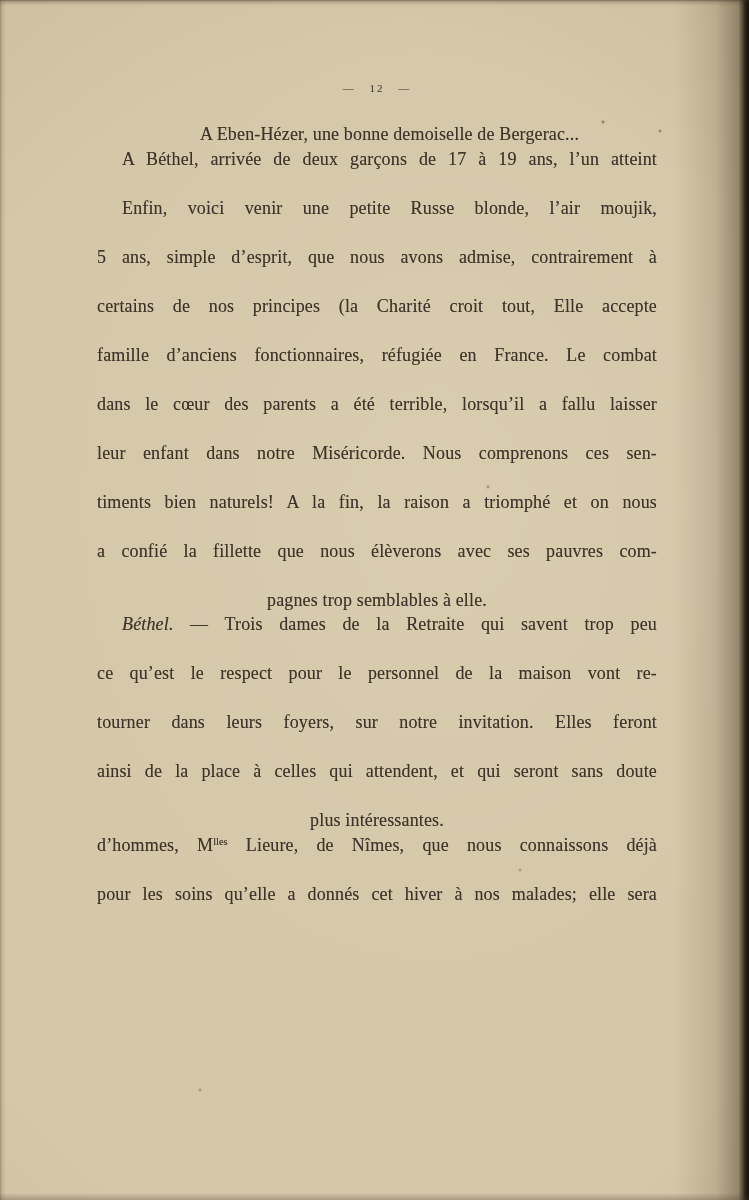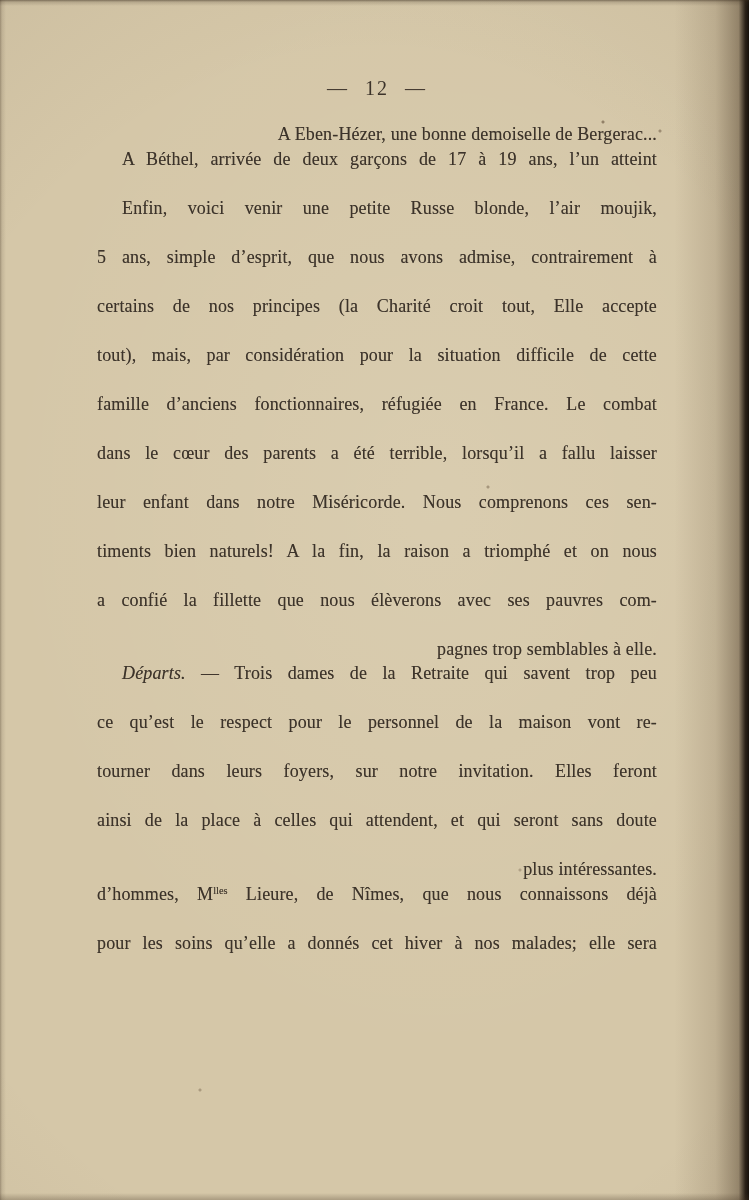--- a/index.html
+++ b/index.html
@@ -40,21 +40,21 @@
     font-family: "Liberation Serif", "DejaVu Serif", serif;
     color: var(--ink);
   }
   .page-inner {
     position: absolute;
     left: 97px; top: 80px;
     width: 560px;
   }
   .page-header {
     text-align: center;
-    font-size: 20px;
+    font-size: 11px;
     line-height: 16px;
     letter-spacing: 2px;
     word-spacing: 9px;
     margin-bottom: 26px;
     color: var(--ink);
   }
   .text-block {
     font-size: 18px;
     line-height: 24.5px;
     letter-spacing: 0.15px;
@@ -64,21 +64,21 @@
   .line {
     text-align: justify;
     white-space: normal;
   }
   .line::after {
     content: "";
     display: inline-block;
     width: 100%;
     height: 0;
   }
-  .line.last { text-align: right; }
+  .line.last { text-align: center; }
   .line.last::after { content: none; }
   .line.indent { text-indent: 25px; }
   .italic { font-style: italic; }
   sup.msup {
     font-size: 10.5px;
     line-height: 0;
     vertical-align: 6px;
     letter-spacing: 0;
   }
 </style>
@@ -92,30 +92,29 @@
         <div class="paragraph">
           <div class="line last indent"><span>A Eben-Hézer, une bonne demoiselle de Bergerac...</span></div>
         </div>
         <div class="paragraph">
           <div class="line indent"><span>A Béthel, arrivée de deux garçons de 17 à 19 ans, l’un atteint</span></div>
         </div>
         <div class="paragraph">
           <div class="line indent"><span>Enfin, voici venir une petite Russe blonde, l’air moujik,</span></div>
           <div class="line"><span>5 ans, simple d’esprit, que nous avons admise, contrairement à</span></div>
           <div class="line"><span>certains de nos principes (la Charité croit tout, Elle accepte</span></div>
-          <div class="line"><span>tout), mais, par considération pour la situation difficile de cette</span></div>
           <div class="line"><span>famille d’anciens fonctionnaires, réfugiée en France. Le combat</span></div>
           <div class="line"><span>dans le cœur des parents a été terrible, lorsqu’il a fallu laisser</span></div>
           <div class="line"><span>leur enfant dans notre Miséricorde. Nous comprenons ces sen-</span></div>
           <div class="line"><span>timents bien naturels! A la fin, la raison a triomphé et on nous</span></div>
           <div class="line"><span>a confié la fillette que nous élèverons avec ses pauvres com-</span></div>
           <div class="line last"><span>pagnes trop semblables à elle.</span></div>
         </div>
         <div class="paragraph">
-          <div class="line indent"><span class="italic">Départs.</span><span> — Trois dames de la Retraite qui savent trop peu</span></div>
+          <div class="line indent"><span class="italic">Béthel.</span><span> — Trois dames de la Retraite qui savent trop peu</span></div>
           <div class="line"><span>ce qu’est le respect pour le personnel de la maison vont re-</span></div>
           <div class="line"><span>tourner dans leurs foyers, sur notre invitation. Elles feront</span></div>
           <div class="line"><span>ainsi de la place à celles qui attendent, et qui seront sans doute</span></div>
           <div class="line last"><span>plus intéressantes.</span></div>
         </div>
         <div class="paragraph">
           <div class="line"><span>d’hommes, M</span><sup class="msup">lles</sup><span> Lieure, de Nîmes, que nous connaissons déjà</span></div>
           <div class="line"><span>pour les soins qu’elle a donnés cet hiver à nos malades; elle sera</span></div>
         </div>
       </div>

